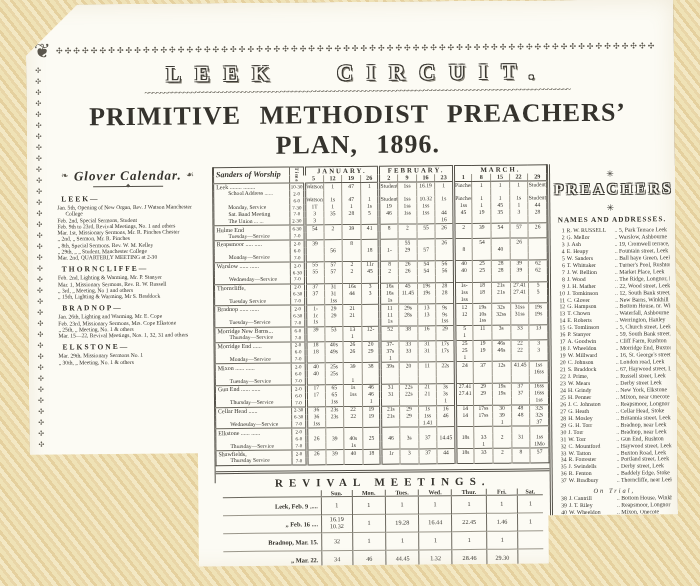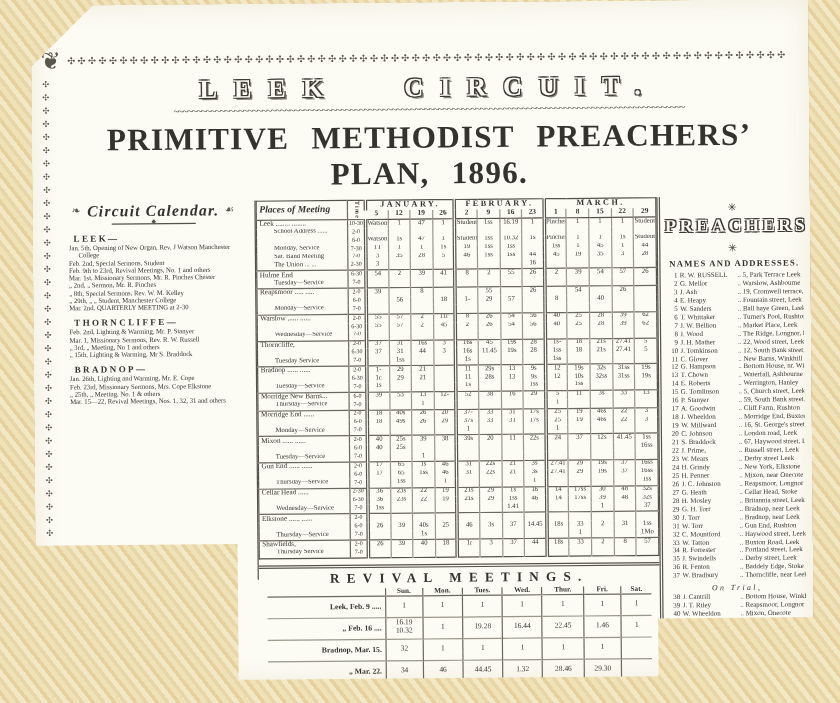--- a/index.html
+++ b/index.html
@@ -85,21 +85,21 @@
       <div class="circuit-title">LEEK CIRCUIT.</div>
       <div class="squiggle">~~~~~~~~~~~~~~~~~~~~~~~~~~~~~~~~~~~~~~~~~~~~~~~~~~~~~~~~~~~~~~~~~~~~~~~~~~~~~~~~~~~~~~~~~~~~~~~~~~~~~~~~~~~~~~</div>
       <h1 class="main-title">PRIMITIVE METHODIST PREACHERS’ PLAN, 1896.</h1>
     </div>
 
     <div class="columns">
 
       <aside class="calendar">
         <div class="cal-heading">
           <span class="ornament">❧</span>
-          <span>Circuit Calendar.</span>
+          <span>Glover Calendar.</span>
           <span class="ornament">☙</span>
         </div>
         <div class="cal-divider"></div>
         <div>
 
             <section class="cal-section">
               <h3 class="cal-sec-title">LEEK—</h3>
               <div>
 
                   <p class="cal-entry">Jan. 5th, Opening of New Organ, Rev. J Watson Manchester College</p>
@@ -147,20 +147,30 @@
                   <p class="cal-entry">„ 25th,  „  Meeting, No. 1 &amp; others</p>
 
                   <p class="cal-entry">Mar. 15—22, Revival Meetings, Nos. 1, 32, 31 and others</p>
 
               </div>
             </section>
 
 
 
 
+            <section class="cal-section">
+              <h3 class="cal-sec-title">ELKSTONE—</h3>
+              <div>
+
+                  <p class="cal-entry">Mar. 29th, Missionary Sermons No. 1</p>
+
+                  <p class="cal-entry">„ 30th,  „  Meeting, No. 1 &amp; others</p>
+
+              </div>
+            </section>
 
         </div>
       </aside>
 
       <section class="plan-col">
         <table class="plan-table">
           <colgroup>
             <col style="width:76px">
               <col style="width:15px">
             <col>
@@ -172,21 +182,21 @@
               <col>
               <col>
               <col>
               <col>
               <col>
               <col>
               <col>
           </colgroup>
           <thead>
             <tr>
-              <th rowspan="2" class="pow-head">Places of Meeting</th>
+              <th rowspan="2" class="pow-head">Sanders of Worship</th>
               <th rowspan="2" class="time-head">Time</th>
               <th colspan="4" class="month-label">JANUARY.</th>
               <th colspan="4" class="month-label">FEBRUARY.</th>
               <th colspan="5" class="month-label">MARCH.</th>
             </tr>
             <tr class="dates">
               <th>5</th>
                 <th>12</th>
                 <th>19</th>
                 <th>26</th>

